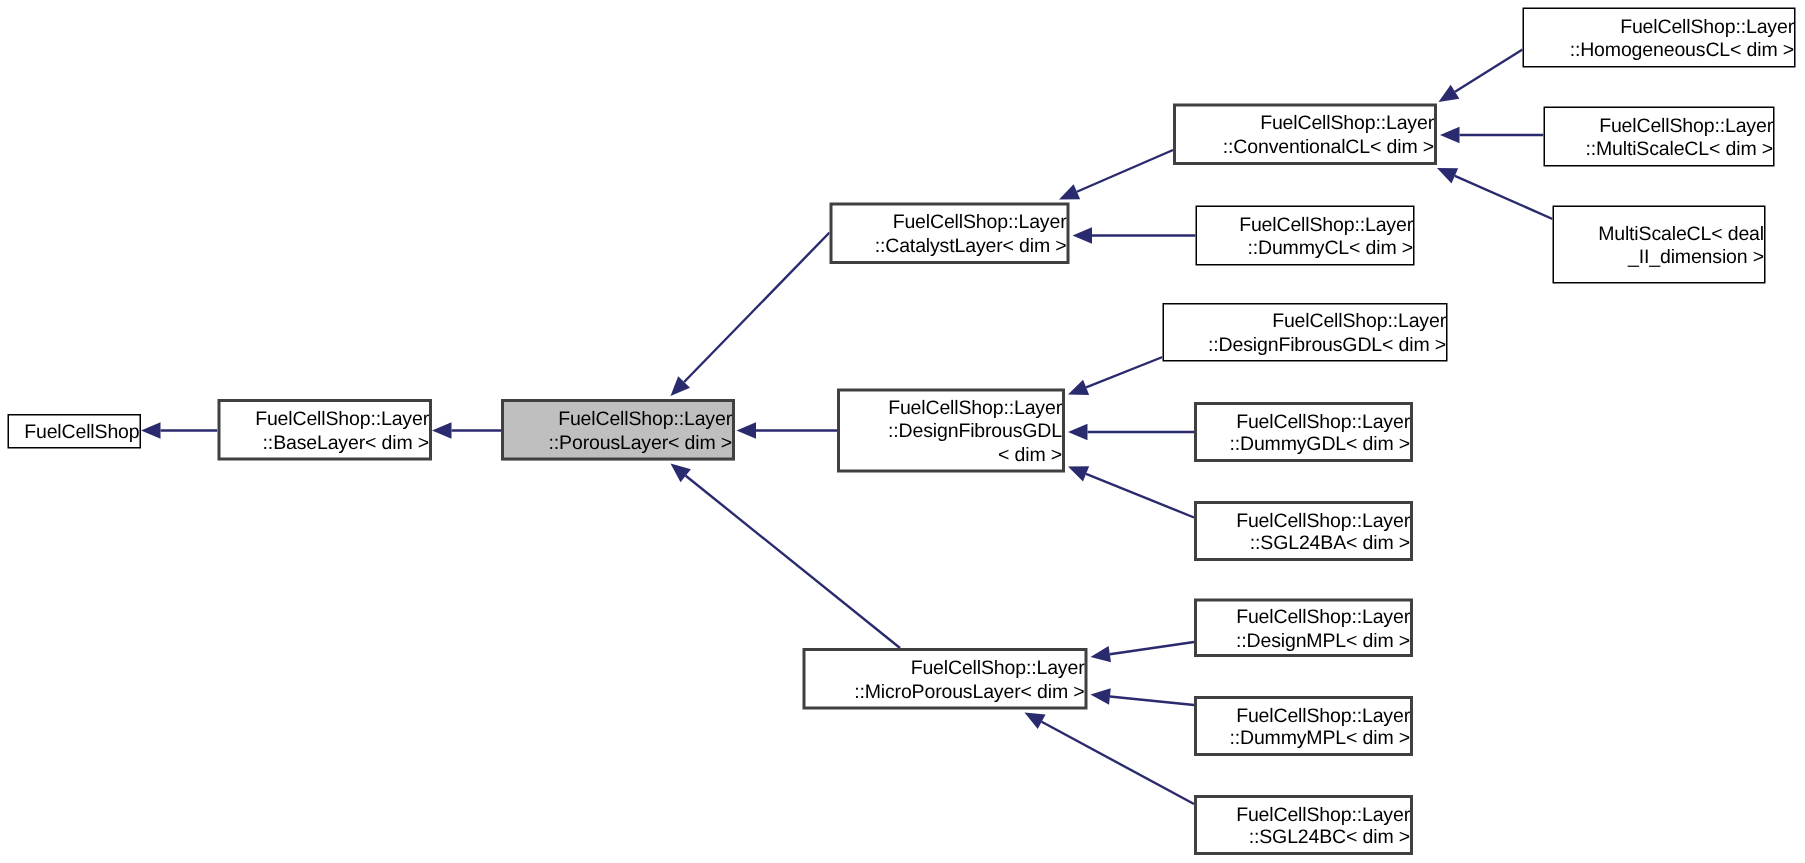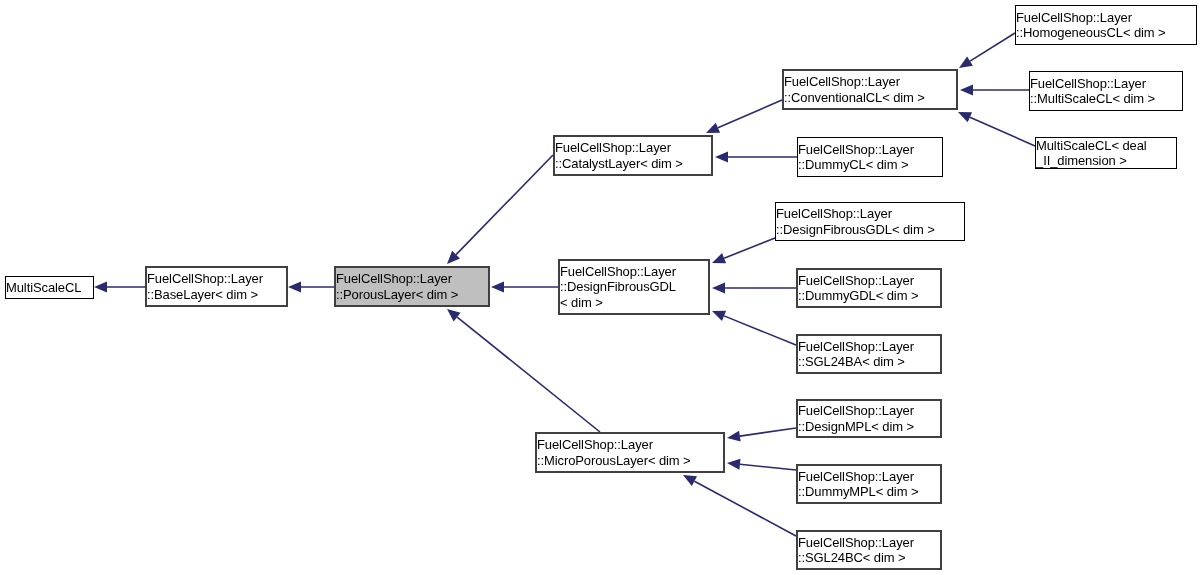--- a/index.html
+++ b/index.html
@@ -33,21 +33,21 @@
   }
   .arrow-head {
     fill: #2a2a6e;
     stroke: none;
   }
   .node-box {
     position: absolute;
     box-sizing: border-box;
     display: flex;
     flex-direction: column;
-    align-items: flex-start;
+    align-items: flex-end;
     justify-content: center;
     text-align: center;
     background: #ffffff;
     border: 1px solid #000000;
     font-size: 13px;
     line-height: 15.5px;
     color: #000000;
     letter-spacing: -0.1px;
     white-space: pre;
   }
@@ -98,28 +98,28 @@
         <line class="edge-line" x1="796" y1="428" x2="739.8655877870046" y2="436.1354220598544"></line>
         <polygon class="arrow-head" points="727,438 739.0767278892507,430.6922887653525 740.6544476847586,441.57855535435635"></polygon>
         <line class="edge-line" x1="796" y1="470" x2="739.933614281336" y2="464.31210579665725"></line>
         <polygon class="arrow-head" points="727,463 740.4887359645371,458.8401920622459 739.3784925981348,469.7840195310686"></polygon>
         <line class="edge-line" x1="796" y1="536" x2="694.4396165656013" y2="481.17536823452815"></line>
         <polygon class="arrow-head" points="683,475 697.0522723571324,476.3355304567737 691.8269607740702,486.0152060122826"></polygon>
       </g>
   </svg>
 
   <div id="nodes-layer">
-      <div class="node-box" style="left: 5px; top: 276px; width: 89px; height: 23px;"><span class="node-line">MultiScaleCL</span></div>
+      <div class="node-box" style="left: 5px; top: 276px; width: 89px; height: 23px;"><span class="node-line">FuelCellShop</span></div>
       <div class="node-box thick" style="left: 145px; top: 266px; width: 143px; height: 41px;"><span class="node-line">FuelCellShop::Layer</span><span class="node-line">::BaseLayer&lt; dim &gt;</span></div>
       <div class="node-box highlight" style="left: 334px; top: 266px; width: 156px; height: 41px;"><span class="node-line">FuelCellShop::Layer</span><span class="node-line">::PorousLayer&lt; dim &gt;</span></div>
       <div class="node-box thick" style="left: 553px; top: 135px; width: 160px; height: 41px;"><span class="node-line">FuelCellShop::Layer</span><span class="node-line">::CatalystLayer&lt; dim &gt;</span></div>
       <div class="node-box thick" style="left: 782px; top: 69px; width: 176px; height: 41px;"><span class="node-line">FuelCellShop::Layer</span><span class="node-line">::ConventionalCL&lt; dim &gt;</span></div>
       <div class="node-box" style="left: 1015px; top: 5px; width: 182px; height: 40px;"><span class="node-line">FuelCellShop::Layer</span><span class="node-line">::HomogeneousCL&lt; dim &gt;</span></div>
       <div class="node-box" style="left: 1029px; top: 71px; width: 154px; height: 40px;"><span class="node-line">FuelCellShop::Layer</span><span class="node-line">::MultiScaleCL&lt; dim &gt;</span></div>
-      <div class="node-box" style="left: 1035px; top: 137px; width: 142px; height: 32px;"><span class="node-line">MultiScaleCL&lt; deal</span><span class="node-line">_II_dimension &gt;</span></div>
+      <div class="node-box" style="left: 1035px; top: 137px; width: 142px; height: 52px;"><span class="node-line">MultiScaleCL&lt; deal</span><span class="node-line">_II_dimension &gt;</span></div>
       <div class="node-box" style="left: 797px; top: 137px; width: 146px; height: 40px;"><span class="node-line">FuelCellShop::Layer</span><span class="node-line">::DummyCL&lt; dim &gt;</span></div>
       <div class="node-box thick" style="left: 558px; top: 259px; width: 152px; height: 56px;"><span class="node-line">FuelCellShop::Layer</span><span class="node-line">::DesignFibrousGDL</span><span class="node-line">&lt; dim &gt;</span></div>
       <div class="node-box" style="left: 775px; top: 202px; width: 190px; height: 39px;"><span class="node-line">FuelCellShop::Layer</span><span class="node-line">::DesignFibrousGDL&lt; dim &gt;</span></div>
       <div class="node-box thick" style="left: 796px; top: 268px; width: 146px; height: 40px;"><span class="node-line">FuelCellShop::Layer</span><span class="node-line">::DummyGDL&lt; dim &gt;</span></div>
       <div class="node-box thick" style="left: 796px; top: 334px; width: 146px; height: 40px;"><span class="node-line">FuelCellShop::Layer</span><span class="node-line">::SGL24BA&lt; dim &gt;</span></div>
       <div class="node-box thick" style="left: 535px; top: 432px; width: 190px; height: 41px;"><span class="node-line">FuelCellShop::Layer</span><span class="node-line">::MicroPorousLayer&lt; dim &gt;</span></div>
       <div class="node-box thick" style="left: 796px; top: 399px; width: 146px; height: 39px;"><span class="node-line">FuelCellShop::Layer</span><span class="node-line">::DesignMPL&lt; dim &gt;</span></div>
       <div class="node-box thick" style="left: 796px; top: 464px; width: 146px; height: 40px;"><span class="node-line">FuelCellShop::Layer</span><span class="node-line">::DummyMPL&lt; dim &gt;</span></div>
       <div class="node-box thick" style="left: 796px; top: 530px; width: 146px; height: 40px;"><span class="node-line">FuelCellShop::Layer</span><span class="node-line">::SGL24BC&lt; dim &gt;</span></div>
     </div>

